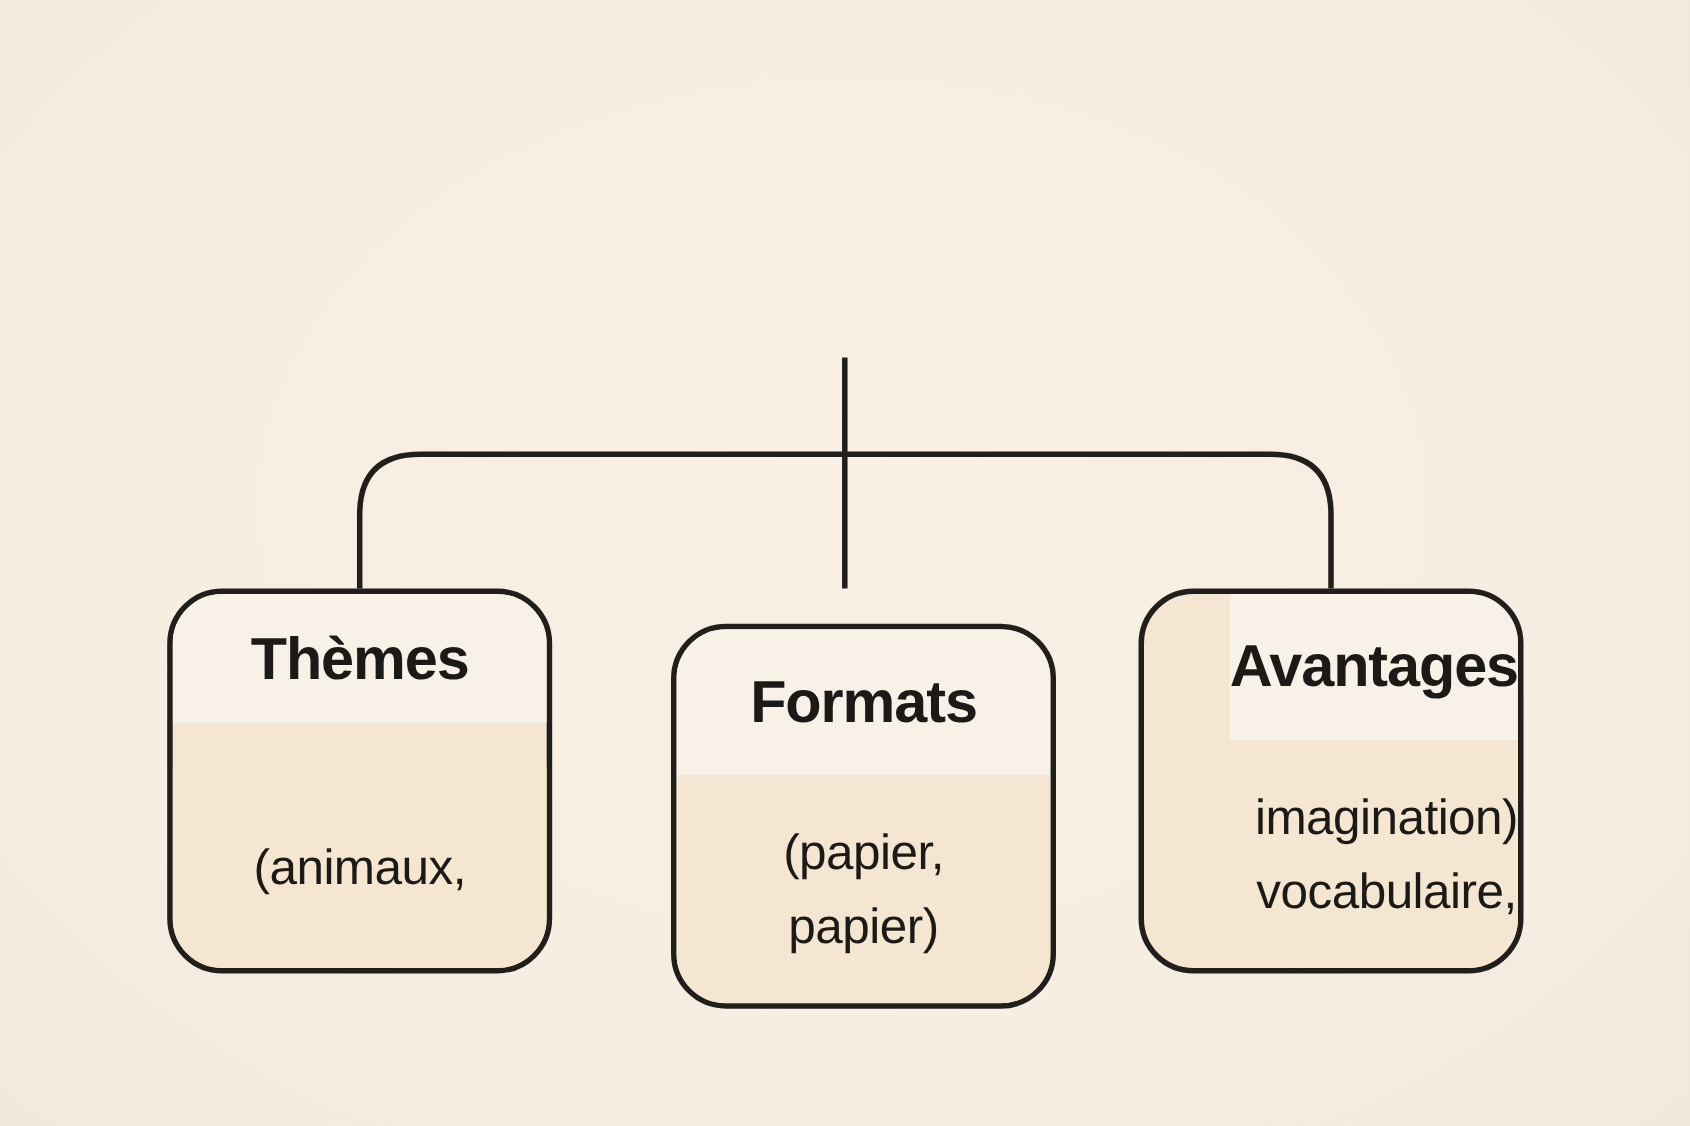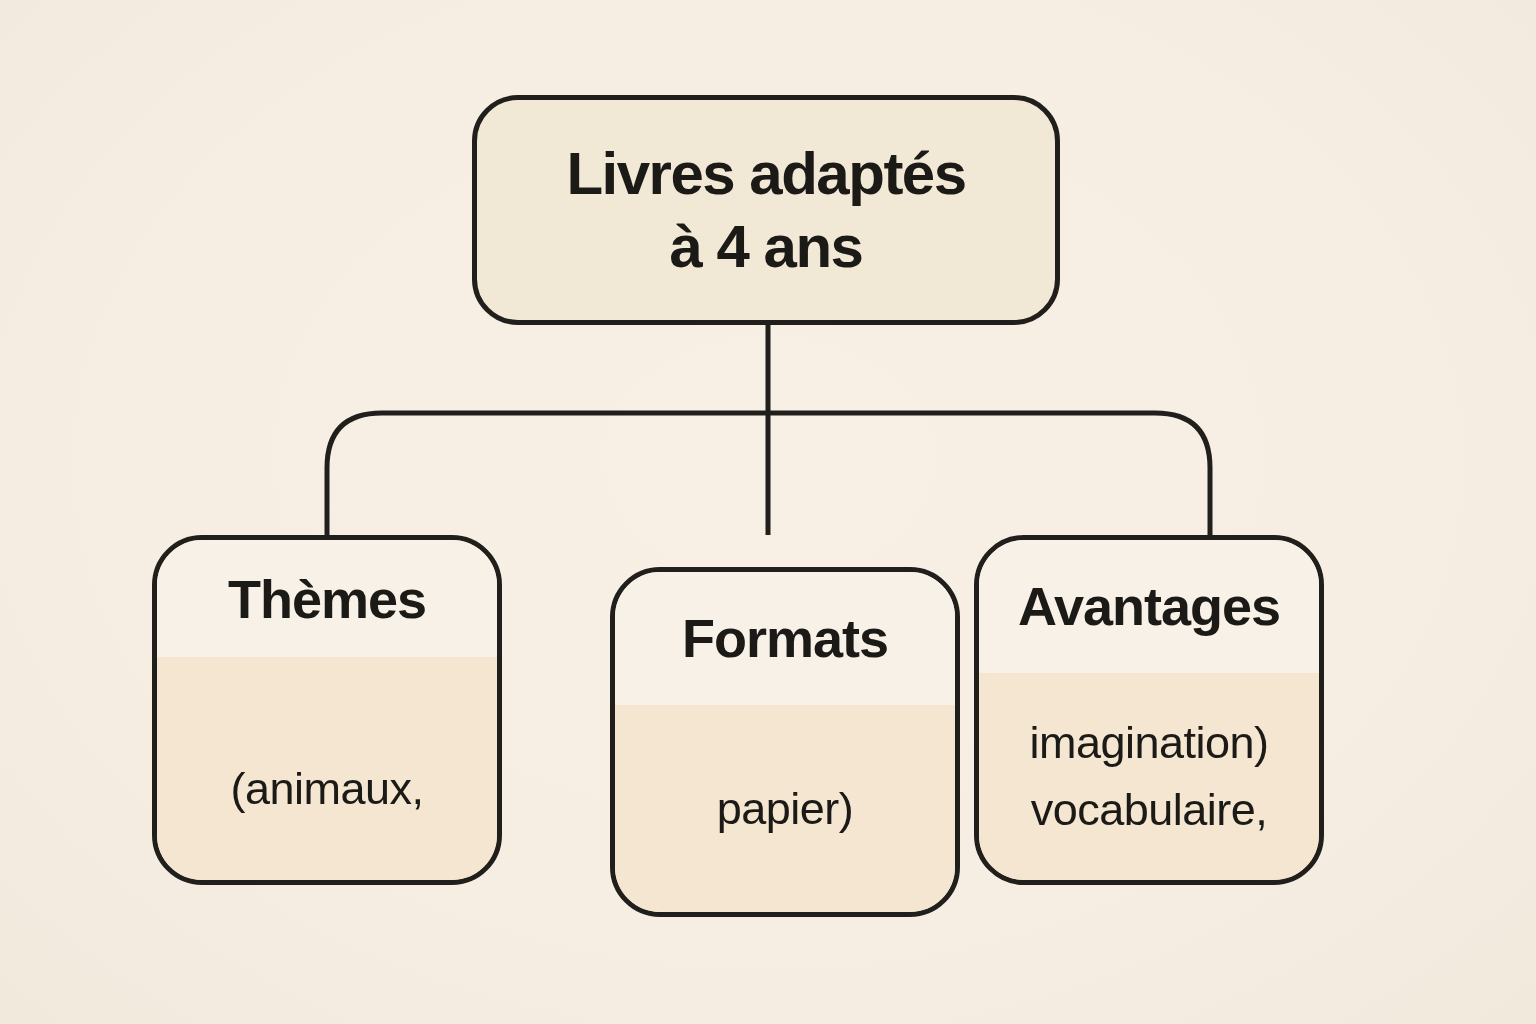--- a/index.html
+++ b/index.html
@@ -59,21 +59,21 @@
     width:350px;
     height:350px;
     border-radius:50px;
     overflow:hidden;
     background:#f4e6d0;
     display:flex;
     flex-direction:column;
   }
   .node-child.pos-0{left:152px;gap:40px;}
   .node-child.pos-1{left:610px;margin-top:32px;}
-  .node-child.pos-2{left:974px;}
+  .node-child.pos-2{left:1035px;align-items:flex-end;}
   .child-header{
     height:39%;
     background:#f8f1e7;
     display:flex;
     align-items:center;
     justify-content:center;
     font-size:54px;
     font-weight:bold;
     letter-spacing:-1px;
   }
@@ -94,37 +94,32 @@
 </head>
 <body>
 
 <div class="canvas">
 
   <svg class="connectors" viewBox="0 0 1536 1024" aria-hidden="true">
     <path d="M 768 325 L 768 535"></path>
     <path d="M 327 535 L 327 468 Q 327 413 382 413 L 1155 413 Q 1210 413 1210 468 L 1210 535"></path>
   </svg>
 
-  <div class="node node-root">
-    <div class="root-title">
-      <span>Livres adaptés</span>
-      <span>à 4 ans</span>
-    </div>
-  </div>
 
   <div class="node node-child pos-0">
     <div class="child-header">Thèmes</div>
     <div class="child-body">
       <span>(animaux,</span>
     </div>
   </div>
 
   <div class="node node-child pos-1">
     <div class="child-header">Formats</div>
     <div class="child-body">
+      <span>(papier,</span>
       <span>papier)</span>
     </div>
   </div>
 
   <div class="node node-child pos-2">
     <div class="child-header">Avantages</div>
     <div class="child-body">
       <span>imagination)</span>
       <span>vocabulaire,</span>
     </div>

